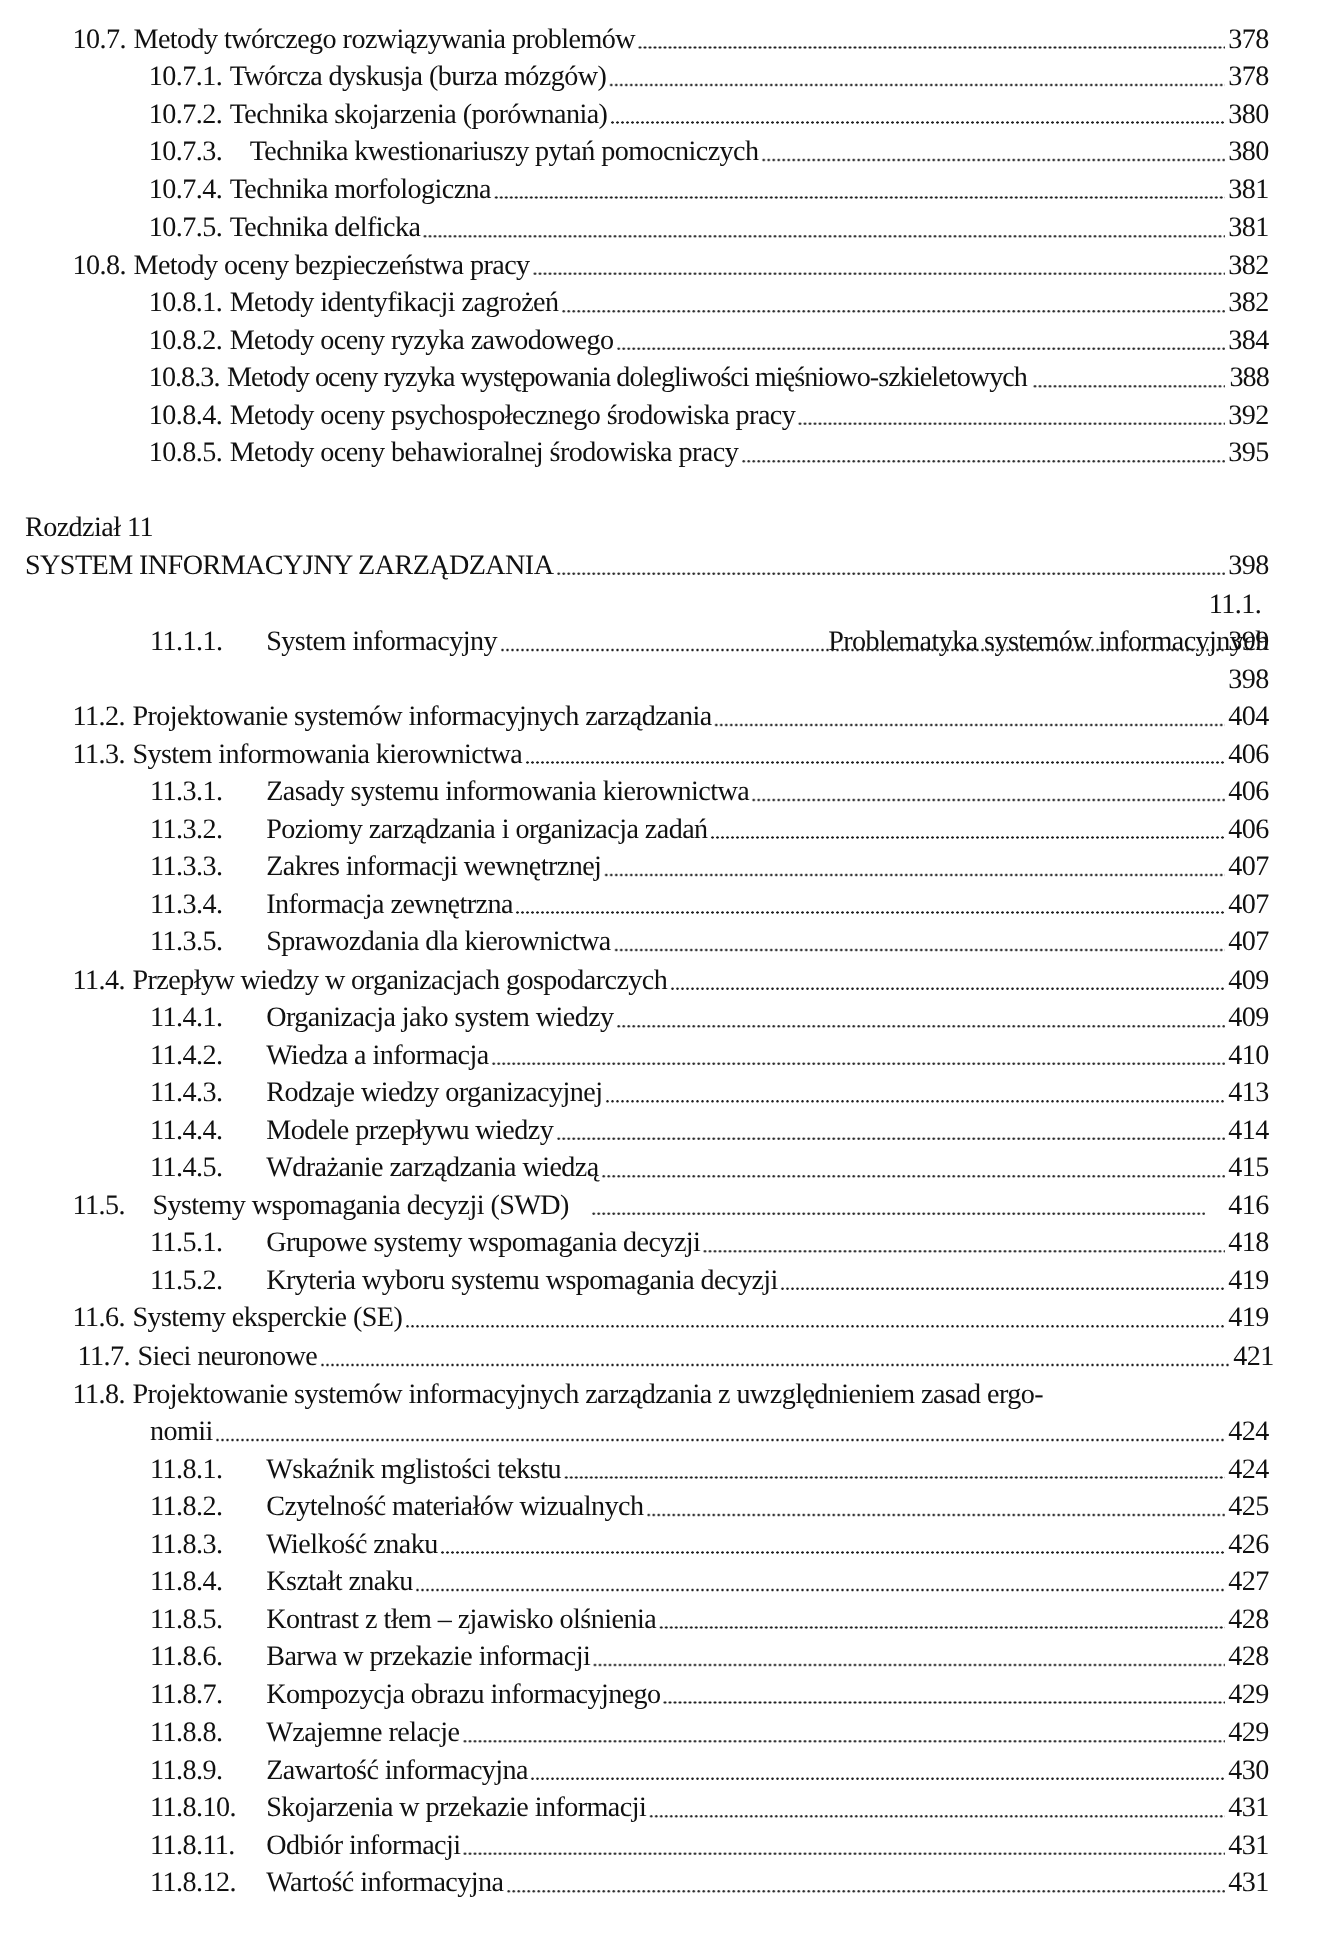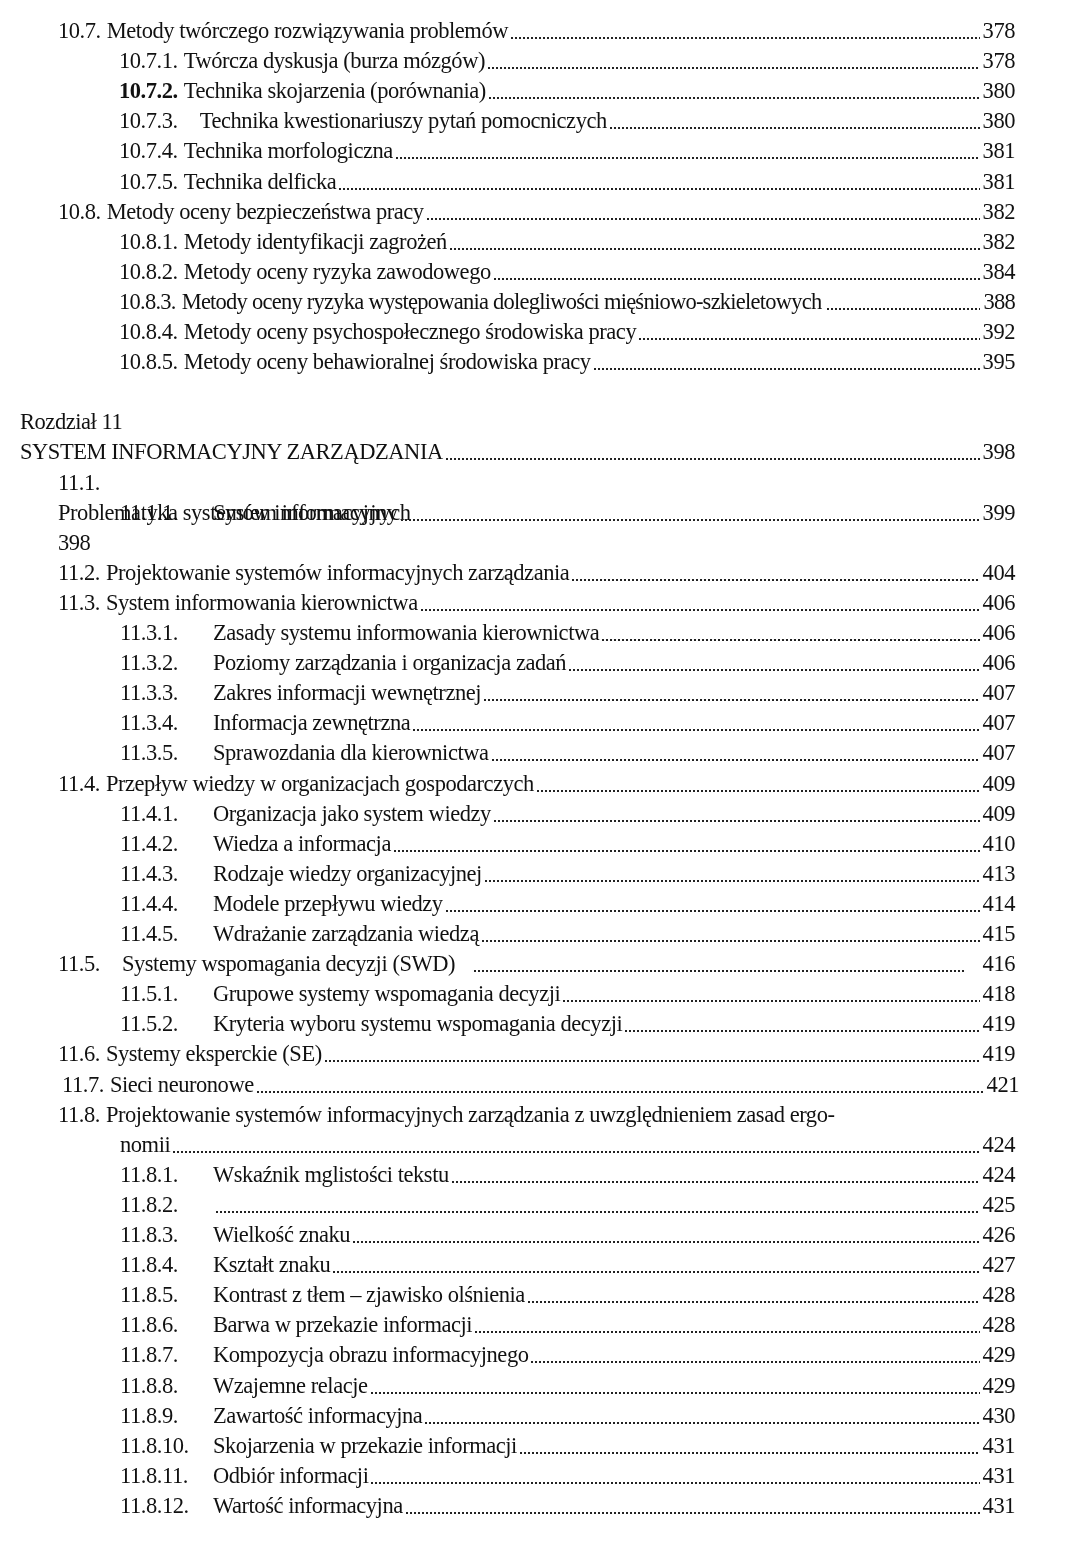--- a/index.html
+++ b/index.html
@@ -4,21 +4,21 @@
   <style>
     html, body { margin: 0; padding: 0; background: #ffffff; }
     body {
       width: 1070px; height: 1565px; position: relative; overflow: hidden;
       font-family: "Liberation Serif", "DejaVu Serif", serif;
       color: #111111;
     }
     .page { position: absolute; left: 0; top: 0; width: 1070px; height: 1565px; }
     .row {
       position: absolute; left: 0; height: 30px;
-      display: flex; align-items: flex-start;
+      display: flex; align-items: flex-end;
       font-size: 22.5px; line-height: 30px; letter-spacing: -0.45px;
       white-space: nowrap;
     }
     .row .num { display: inline-block; }
     .row .title { display: inline-block; }
     .row .leader {
       flex: 1 1 auto; overflow: hidden; height: 30px; margin: 0 3px 0 2px;
       position: relative;
     }
     .row .leader::after {
@@ -43,21 +43,21 @@
       <span class="leader"></span>
       <span class="page-no">378</span>
     </div>
     <div class="row" style="top: 46px; left: 119px; width: 896px;">
       <span class="num" style="margin-right: 6px;">10.7.1.</span>
       <span class="title">Twórcza dyskusja (burza mózgów)</span>
       <span class="leader"></span>
       <span class="page-no">378</span>
     </div>
     <div class="row" style="top: 76px; left: 119px; width: 896px;">
-      <span class="num" style="margin-right: 6px; font-weight: bold;">10.7.2.</span>
+      <span class="num" style="margin-right: 6px;">10.7.2.</span>
       <span class="title">Technika skojarzenia (porównania)</span>
       <span class="leader"></span>
       <span class="page-no">380</span>
     </div>
     <div class="row" style="top: 106px; left: 119px; width: 896px;">
       <span class="num" style="margin-right: 22px;">10.7.3.</span>
       <span class="title">Technika kwestionariuszy pytań pomocniczych</span>
       <span class="leader"></span>
       <span class="page-no">380</span>
     </div>
@@ -244,20 +244,21 @@
       <span class="page-no">424</span>
     </div>
     <div class="row" style="top: 1160px; left: 120px; width: 895px;">
       <span class="num" style="width: 93px;">11.8.1.</span>
       <span class="title">Wskaźnik mglistości tekstu</span>
       <span class="leader"></span>
       <span class="page-no">424</span>
     </div>
     <div class="row" style="top: 1190px; left: 120px; width: 895px;">
       <span class="num" style="width: 93px;">11.8.2.</span>
+      <span class="title">Czytelność materiałów wizualnych</span>
       <span class="leader"></span>
       <span class="page-no">425</span>
     </div>
     <div class="row" style="top: 1220px; left: 120px; width: 895px;">
       <span class="num" style="width: 93px;">11.8.3.</span>
       <span class="title">Wielkość znaku</span>
       <span class="leader"></span>
       <span class="page-no">426</span>
     </div>
     <div class="row" style="top: 1250px; left: 120px; width: 895px;">

